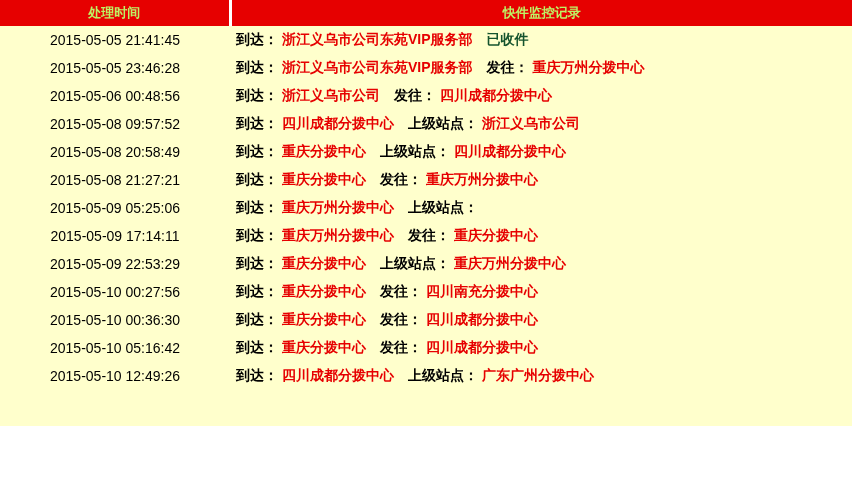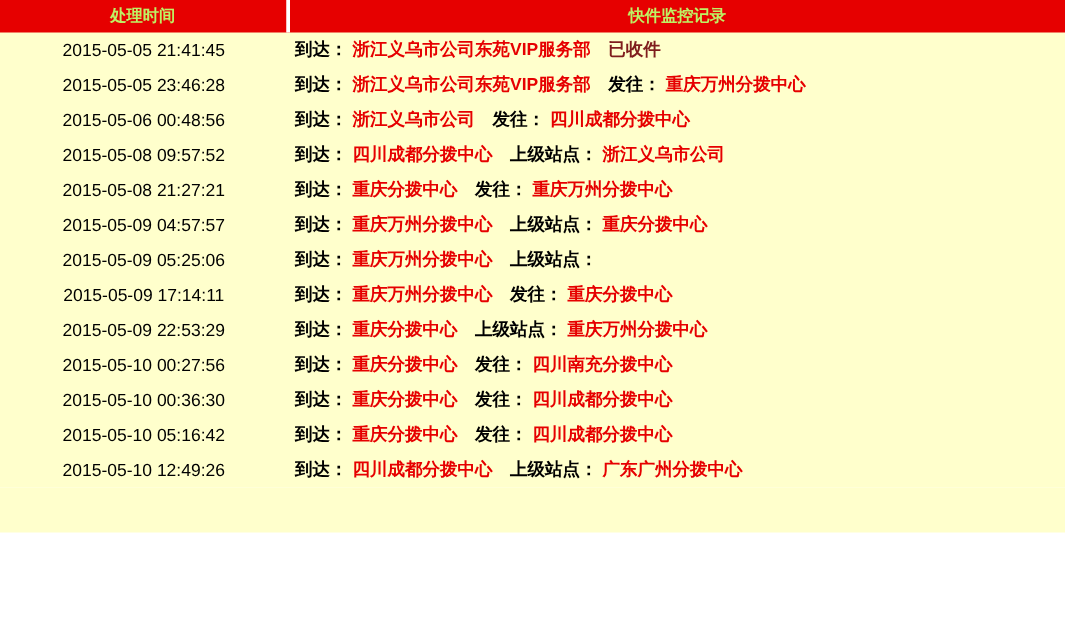--- a/index.html
+++ b/index.html
@@ -66,21 +66,21 @@
     color: #000000;
     font-weight: bold;
     margin-right: 4px;
   }
   .seg-place {
     color: #e60000;
     font-weight: bold;
     margin-right: 14px;
   }
   .seg-status {
-    color: #7f1d1d;
+    color: #14532d;
     font-weight: bold;
     margin-right: 14px;
   }
   .seg-label2 {
     color: #000000;
     font-weight: bold;
     margin-right: 4px;
   }
   .seg-place2 {
     color: #e60000;
@@ -143,38 +143,38 @@
         <td class="log-cell">
           <div class="log-line">
             <span class="seg seg-label">到达：</span>
             <span class="seg seg-place">四川成都分拨中心</span>
             <span class="seg seg-label2">上级站点：</span>
             <span class="seg seg-place2">浙江义乌市公司</span>
           </div>
         </td>
       </tr>
       <tr>
+        <td class="time-cell">2015-05-08 20:58:49</td>
+        <td class="log-cell">
+          <div class="log-line">
+            <span class="seg seg-label">到达：</span>
+            <span class="seg seg-place">重庆分拨中心</span>
+            <span class="seg seg-label2">上级站点：</span>
+            <span class="seg seg-place2">四川成都分拨中心</span>
+          </div>
+        </td>
+      </tr>
+      <tr>
         <td class="time-cell">2015-05-08 21:27:21</td>
         <td class="log-cell">
           <div class="log-line">
             <span class="seg seg-label">到达：</span>
             <span class="seg seg-place">重庆分拨中心</span>
             <span class="seg seg-label2">发往：</span>
             <span class="seg seg-place2">重庆万州分拨中心</span>
-          </div>
-        </td>
-      </tr>
-      <tr>
-        <td class="time-cell">2015-05-09 04:57:57</td>
-        <td class="log-cell">
-          <div class="log-line">
-            <span class="seg seg-label">到达：</span>
-            <span class="seg seg-place">重庆万州分拨中心</span>
-            <span class="seg seg-label2">上级站点：</span>
-            <span class="seg seg-place2">重庆分拨中心</span>
           </div>
         </td>
       </tr>
       <tr>
         <td class="time-cell">2015-05-09 05:25:06</td>
         <td class="log-cell">
           <div class="log-line">
             <span class="seg seg-label">到达：</span>
             <span class="seg seg-place">重庆万州分拨中心</span>
             <span class="seg seg-label2">上级站点：</span>

